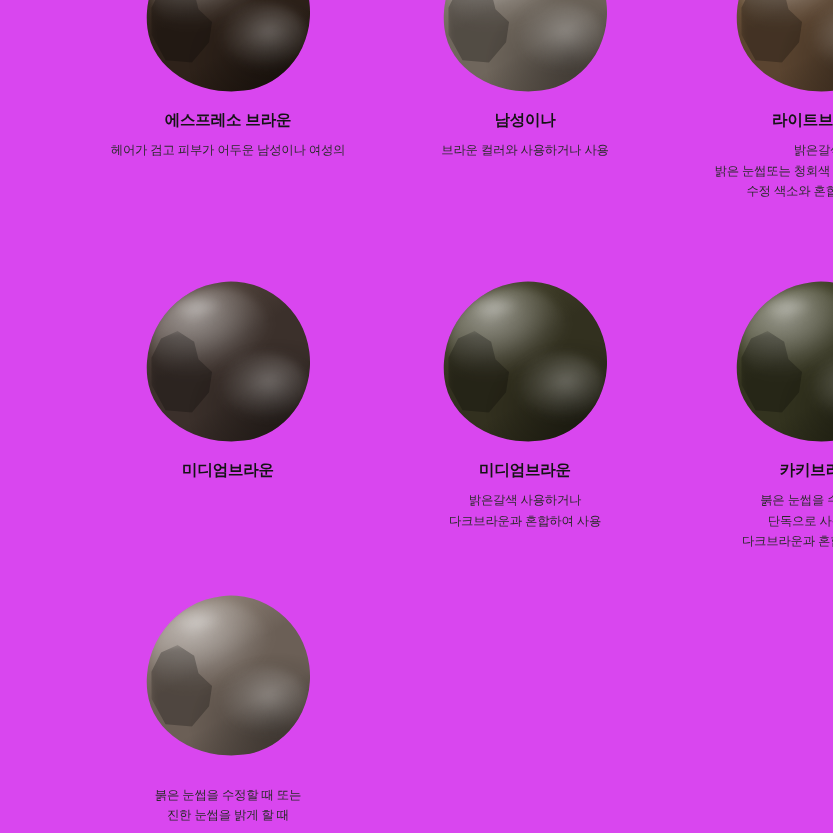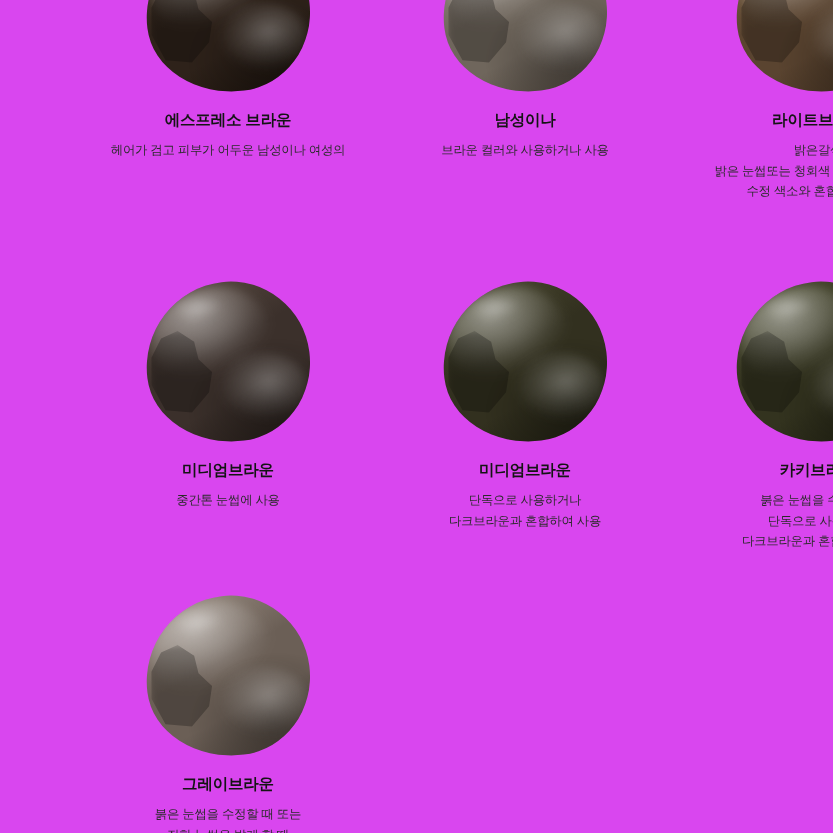--- a/index.html
+++ b/index.html
@@ -244,38 +244,37 @@
         <div class="blob" style="background: linear-gradient(158deg, rgb(90, 75, 66) 0%, rgb(59, 48, 43) 42%, rgb(59, 48, 43) 66%, rgb(36, 28, 24) 100%);">
           <span class="gloss-main"></span>
           <span class="fold"></span>
           <span class="rim"></span>
           <span class="spec"></span>
         </div>
       </div>
       <div class="caption">
         <div class="name">미디엄브라운</div>
         <div class="desc">
-            <div>중간톤 눈썹에 사용</div>
           </div>
       </div>
     </div>
 
     <div class="cell">
       <div class="swatch-wrap">
         <div class="blob" style="background: linear-gradient(158deg, rgb(74, 72, 48) 0%, rgb(50, 48, 31) 42%, rgb(50, 48, 31) 66%, rgb(30, 29, 17) 100%);">
           <span class="gloss-main"></span>
           <span class="fold"></span>
           <span class="rim"></span>
           <span class="spec"></span>
         </div>
       </div>
       <div class="caption">
         <div class="name">미디엄브라운</div>
         <div class="desc">
-            <div>단독으로 사용하거나</div>
+            <div>밝은갈색 사용하거나</div>
             <div>다크브라운과 혼합하여 사용</div>
           </div>
       </div>
     </div>
 
     <div class="cell">
       <div class="swatch-wrap">
         <div class="blob" style="background: linear-gradient(158deg, rgb(76, 76, 49) 0%, rgb(51, 51, 31) 42%, rgb(51, 51, 31) 66%, rgb(31, 31, 17) 100%);">
           <span class="gloss-main"></span>
           <span class="fold"></span>
@@ -300,21 +299,20 @@
     <div class="cell">
       <div class="swatch-wrap">
         <div class="blob" style="background: linear-gradient(158deg, rgb(154, 141, 130) 0%, rgb(107, 95, 86) 42%, rgb(107, 95, 86) 66%, rgb(71, 62, 55) 100%);">
           <span class="gloss-main"></span>
           <span class="fold"></span>
           <span class="rim"></span>
           <span class="spec"></span>
         </div>
       </div>
       <div class="caption">
-        <div class="name">그레이브라운</div>
         <div class="desc">
             <div>붉은 눈썹을 수정할 때 또는</div>
             <div>진한 눈썹을 밝게 할 때</div>
           </div>
       </div>
     </div>
 
   </div>
 
 </div>

